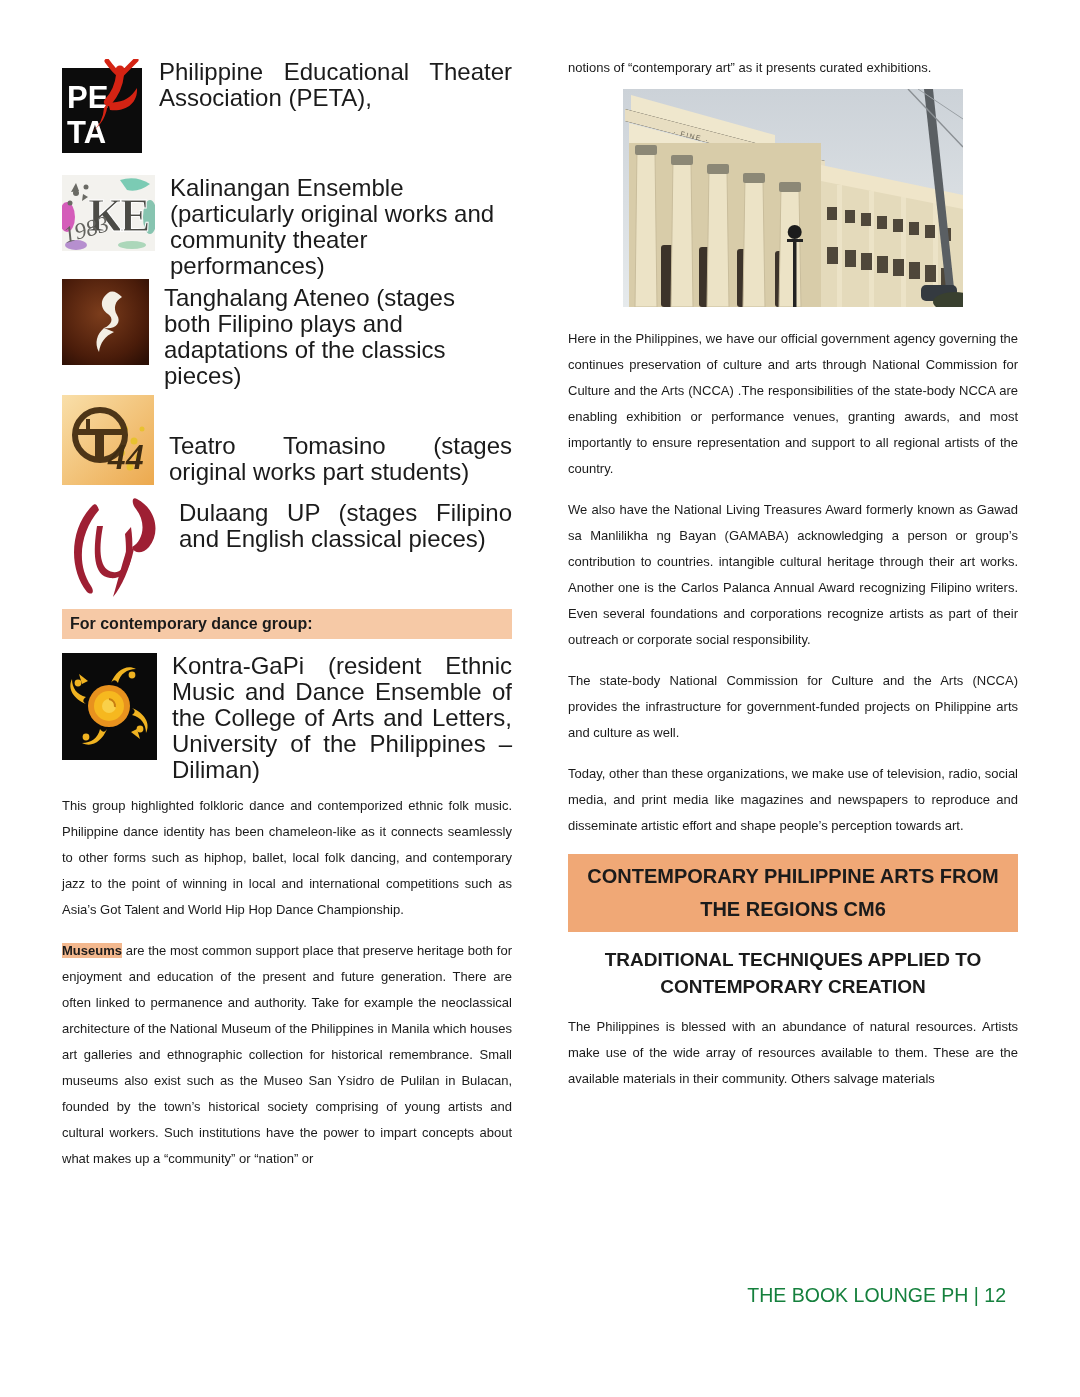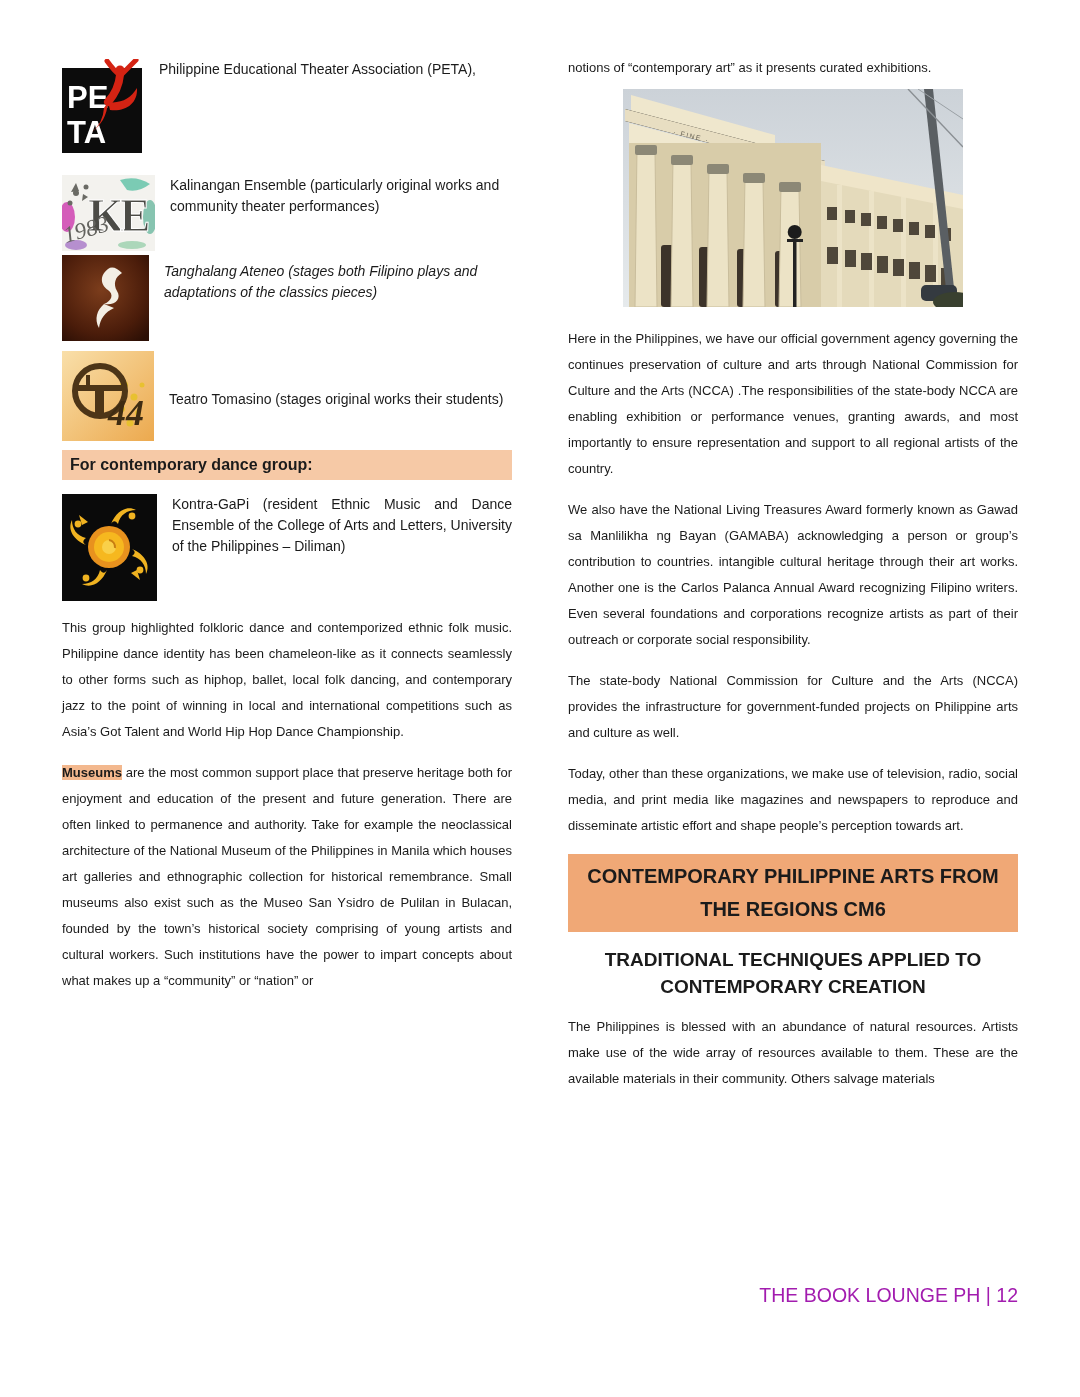--- a/index.html
+++ b/index.html
@@ -2,41 +2,41 @@
 <html style="--heading-bg: #f0a876; --bar-bg: #f6c9a6; --highlight-bg: #f3b88e; --peta-red: #d42313; --dup-red: #9e1f33; --kontra-yellow: #f0b321;"><head>
 <meta charset="utf-8">
 <style>
   html,body{margin:0;padding:0;background:#ffffff;}
   .page{position:relative;width:1080px;height:1397px;background:#fff;overflow:hidden;
         font-family:"Liberation Sans",sans-serif;color:#1b1b1b;}
   .col{position:absolute;top:55px;width:450px;}
   .col-left{left:62px;}
   .col-right{left:568px;}
   p.body-text{margin:0 0 15px 0;font-size:13px;line-height:26px;text-align:justify;}
-  .row-text{font-size:14px;line-height:21px;text-align:justify;}
+  .row-text{font-size:24px;line-height:26px;text-align:justify;}
   .row-text.ragged{text-align:left;}
   .logo-row{display:flex;align-items:flex-start;}
   .logo-box{flex:0 0 auto;}
   .row-peta{margin:4px 0 16px 0;min-height:94px;}
   .row-ke{min-height:78px;}
   .row-ta{margin-bottom:6px;min-height:88px;}
   .row-tt{margin-bottom:5px;min-height:90px;}
   .row-dup{margin-bottom:6px;min-height:105px;}
   .row-kg{margin-bottom:10px;min-height:107px;}
   .gap-15{width:15px;flex:0 0 auto;}
   .pad-top-38{padding-top:38px;}
-  .pad-top-6{padding-top:6px;font-style:italic;}
+  .pad-top-6{padding-top:6px;}
   .dance-bar{background:var(--bar-bg,#f6c9a6);font-weight:bold;font-size:16px;line-height:22px;
              padding:4px 8px;margin:0 0 14px 0;}
   .hl{background:var(--highlight-bg,#f3b98e);font-weight:bold;}
   .photo-wrap{width:340px;margin:8px auto 15px auto;}
   .section-heading{background:var(--heading-bg,#f0a876);font-weight:bold;font-size:20px;line-height:33px;
                    text-align:center;padding:6px 12px;margin:2px 0 14px 0;}
   .sub-heading{font-weight:bold;font-size:19px;line-height:27px;text-align:center;margin:0 0 14px 0;}
-  .footer{position:absolute;top:1284px;right:62px;font-size:19.5px;color:#a21caf;}
+  .footer{position:absolute;top:1284px;right:74px;font-size:19.5px;color:#15803d;}
 </style>
 </head>
 <body>
 
 <div class="page">
 
   <div class="col col-left">
 
     <div class="logo-row row-peta">
       <div class="logo-box">
@@ -125,23 +125,38 @@
               <circle cx="80" cy="34" r="2.5"></circle>
           </g>
           <circle cx="38" cy="40" r="25" fill="none" stroke="#4d3517" stroke-width="6"></circle>
           <rect x="12" y="34" width="52" height="6" fill="#4d3517"></rect>
           <rect x="33" y="40" width="9" height="25" fill="#4d3517"></rect>
           <rect x="24" y="24" width="4" height="10" fill="#4d3517"></rect>
           <text x="46" y="74" font-size="36" font-style="italic" font-weight="bold" fill="#3f2c12" font-family="Liberation Serif,serif">44</text>
         </svg>
       </div>
       <div class="gap-15"></div>
-      <div class="row-text pad-top-38">Teatro Tomasino (stages original works their students)</div>
-    </div>
-
+      <div class="row-text pad-top-38">Teatro Tomasino (stages original works part students)</div>
+    </div>
+
+    <div class="logo-row row-dup">
+      <div class="logo-box">
+        <svg width="102" height="105" viewBox="0 0 102 105">
+          <rect width="102" height="105" fill="#ffffff"></rect>
+          <g fill="#9e1f33">
+            <path d="M30,12 C8,34 6,74 25,98 C30,102 33,98 29,92 C14,70 18,38 37,16 C35,10 33,9 30,12 Z"></path>
+            <path d="M41,32 C36,58 38,76 51,78 C62,80 66,66 63,40 L69,33 C74,68 65,86 48,84 C31,82 31,58 35,32 Z"></path>
+            <path d="M75,5 C94,15 99,38 87,53 C81,60 72,60 70,53 C81,47 85,29 74,15 C69,9 70,2 75,5 Z"></path>
+            <path d="M72,55 C67,76 60,92 51,103 C56,86 61,66 66,52 Z"></path>
+          </g>
+        </svg>
+      </div>
+      <div class="gap-15"></div>
+      <div class="row-text pad-top-6">Dulaang UP (stages Filipino and English classical pieces)</div>
+    </div>
 
     <div class="dance-bar">For contemporary dance group:</div>
 
     <div class="logo-row row-kg">
       <div class="logo-box">
         <svg width="95" height="107" viewBox="0 0 95 107">
           <rect width="95" height="107" fill="#0a0a0a"></rect>
           <circle cx="47" cy="53" r="21" fill="#e8921e"></circle>
           <circle cx="47" cy="53" r="15" fill="#f6b81f"></circle>
           <circle cx="47" cy="53" r="7" fill="#f9d04a"></circle>

